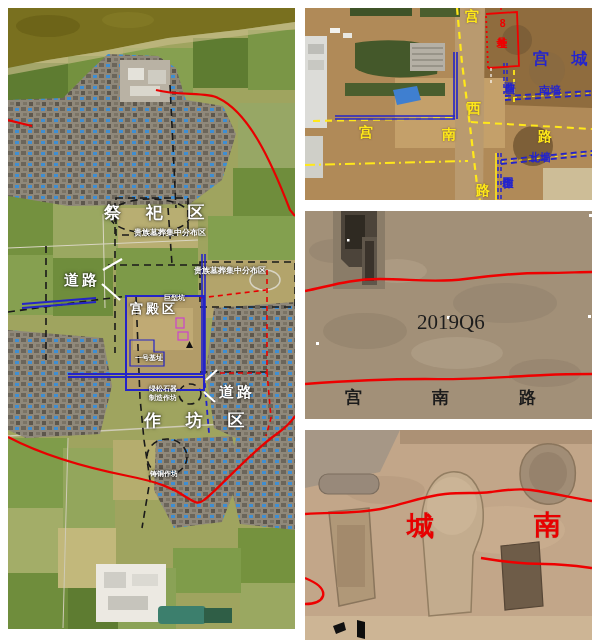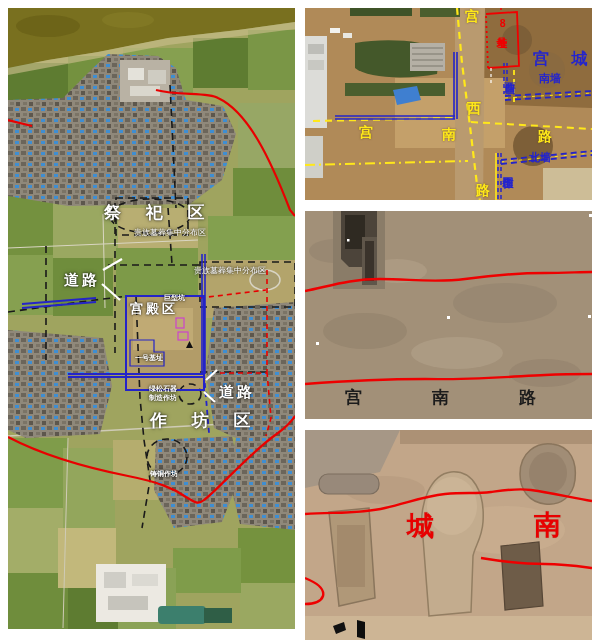--- a/index.html
+++ b/index.html
@@ -4,21 +4,21 @@
 <style>
   html,body{margin:0;padding:0;background:#ffffff;}
   #canvas{position:relative;width:600px;height:640px;background:#ffffff;overflow:hidden;
           font-family:"Liberation Sans", sans-serif;}
   .panel{position:absolute;overflow:hidden;}
   .panel svg{position:absolute;left:0;top:0;display:block;}
   .lbl{position:absolute;white-space:nowrap;line-height:1.1;}
   .w{color:#ffffff;font-weight:bold;text-shadow:0 0 2px rgba(0,0,0,.85),0 0 4px rgba(0,0,0,.5);}
   .zone{font-size:17px;letter-spacing:10px;}
   .zone2{font-size:13px;letter-spacing:3px;}
-  .tiny{font-size:8px;font-weight:normal;letter-spacing:0px;}
+  .tiny{font-size:8px;font-weight:bold;letter-spacing:0px;}
   .micro{font-size:7px;font-weight:bold;}
   .road{font-size:15px;letter-spacing:3px;text-align:center;}
   .yel{color:#ffe81a;font-weight:bold;font-size:14px;text-shadow:0 0 2px rgba(60,40,0,.6);}
   .blu{color:#2424cc;font-weight:bold;font-size:11px;}
   .blu-big{color:#2424cc;font-weight:bold;font-size:16px;letter-spacing:9px;}
   .red-v{color:#ee0000;font-weight:bold;font-size:10.5px;}
   .vert{writing-mode:vertical-rl;text-orientation:upright;}
   .photo-id{color:#1c1c1c;font-size:21px;font-family:"Liberation Serif", serif;}
   .road-black{color:#1c1c1c;font-size:17px;font-weight:bold;letter-spacing:70px;
               font-family:"Liberation Serif", serif;}
@@ -162,21 +162,21 @@
     <div class="lbl w zone" style="left:96px;top:196px;">祭 祀 区</div>
     <div class="lbl w tiny" style="left:126px;top:221px;">贵族墓葬集中分布区</div>
     <div class="lbl w tiny" style="left:186px;top:259px;">贵族墓葬集中分布区</div>
     <div class="lbl w road" style="left:56px;top:264px;">道路</div>
     <div class="lbl w zone2" style="left:122px;top:294px;">宫殿区</div>
     <div class="lbl w micro" style="left:156px;top:286px;">巨型坑</div>
     <div class="lbl w micro" style="left:127px;top:346px;">一号基址</div>
     <div class="lbl w micro" style="left:141px;top:377px;">绿松石器</div>
     <div class="lbl w micro" style="left:141px;top:386px;">制造作坊</div>
     <div class="lbl w road" style="left:211px;top:376px;">道路</div>
-    <div class="lbl w zone" style="left:142px;top:404px;">作 坊 区</div>
+    <div class="lbl w zone" style="left:136px;top:404px;">作 坊 区</div>
     <div class="lbl w micro" style="left:142px;top:462px;">铸铜作坊</div>
   </div>
 
   <div class="panel" style="left:305px;top:8px;width:287px;height:192px;background:#b08a58;">
     <svg width="287" height="192" viewBox="0 0 287 192">
       <g>
         <rect x="0" y="0" width="287" height="192" fill="#b08a58"></rect>
         <path d="M150,0 H287 V100 L150,95 Z" fill="#8f6c3e"></path>
         <rect x="90" y="70" width="110" height="70" fill="#c4a06a"></rect>
         <path d="M150,0 L180,0 L178,192 L150,192 Z" fill="#b99a6f"></path>
@@ -228,21 +228,21 @@
 
     <div class="lbl yel" style="left:160px;top:1px;">宫</div>
     <div class="lbl yel" style="left:162px;top:93px;">西</div>
     <div class="lbl yel" style="left:171px;top:175px;">路</div>
     <div class="lbl yel" style="left:54px;top:117px;">宫</div>
     <div class="lbl yel" style="left:137px;top:119px;">南</div>
     <div class="lbl yel" style="left:233px;top:121px;">路</div>
     <div class="lbl red-v vert" style="left:191px;top:9px;height:50px;">8号基址</div>
     <div class="lbl blu-big" style="left:228px;top:42px;">宫 城</div>
     <div class="lbl blu vert" style="left:199px;top:66px;">西墙</div>
-    <div class="lbl blu" style="left:234px;top:64px;">南墙</div>
+    <div class="lbl blu" style="left:234px;top:76px;">南墙</div>
     <div class="lbl blu" style="left:224px;top:143px;">北墙</div>
     <div class="lbl blu vert" style="left:197px;top:160px;">围垣作</div>
   </div>
 
   <div class="panel" style="left:305px;top:211px;width:287px;height:208px;background:#a29078;">
     <svg width="287" height="208" viewBox="0 0 287 208">
       <g>
         <rect x="0" y="0" width="287" height="208" fill="#a29078"></rect>
         <ellipse cx="60" cy="120" rx="42" ry="18" fill="#8d7d68" opacity="0.5"></ellipse>
         <ellipse cx="200" cy="92" rx="52" ry="20" fill="#8d7d68" opacity="0.4"></ellipse>
@@ -261,20 +261,21 @@
           <rect x="283" y="104" width="3" height="3"></rect>
           <rect x="42" y="28" width="2.5" height="2.5"></rect>
           <rect x="284" y="3" width="3" height="3"></rect>
         </g>
       </g>
       <g stroke="#ee0000" stroke-width="2.4" fill="none">
         <path d="M0,80 C25,75 45,68 75,68 C105,68 130,72 160,68 C190,64 215,62 240,62 C260,62 275,61 287,61"></path>
         <path d="M0,173 C40,170 80,168 120,168 C160,169 200,166 240,164 C260,163 275,163 287,163"></path>
       </g>
     </svg>
+    <div class="lbl photo-id" style="left:112px;top:100px;">2019Q6</div>
     <div class="lbl road-black" style="left:40px;top:178px;">宫南路</div>
   </div>
 
   <div class="panel" style="left:305px;top:430px;width:287px;height:210px;background:#c2a689;">
     <svg width="287" height="210" viewBox="0 0 287 210">
       <g>
         <rect x="0" y="0" width="287" height="210" fill="#c2a689"></rect>
         <path d="M0,0 H95 L75,42 L0,58 Z" fill="#a69786"></path>
         <rect x="95" y="0" width="192" height="14" fill="#ac9175"></rect>
         <ellipse cx="200" cy="100" rx="60" ry="24" fill="#cbb191" opacity="0.6"></ellipse>

